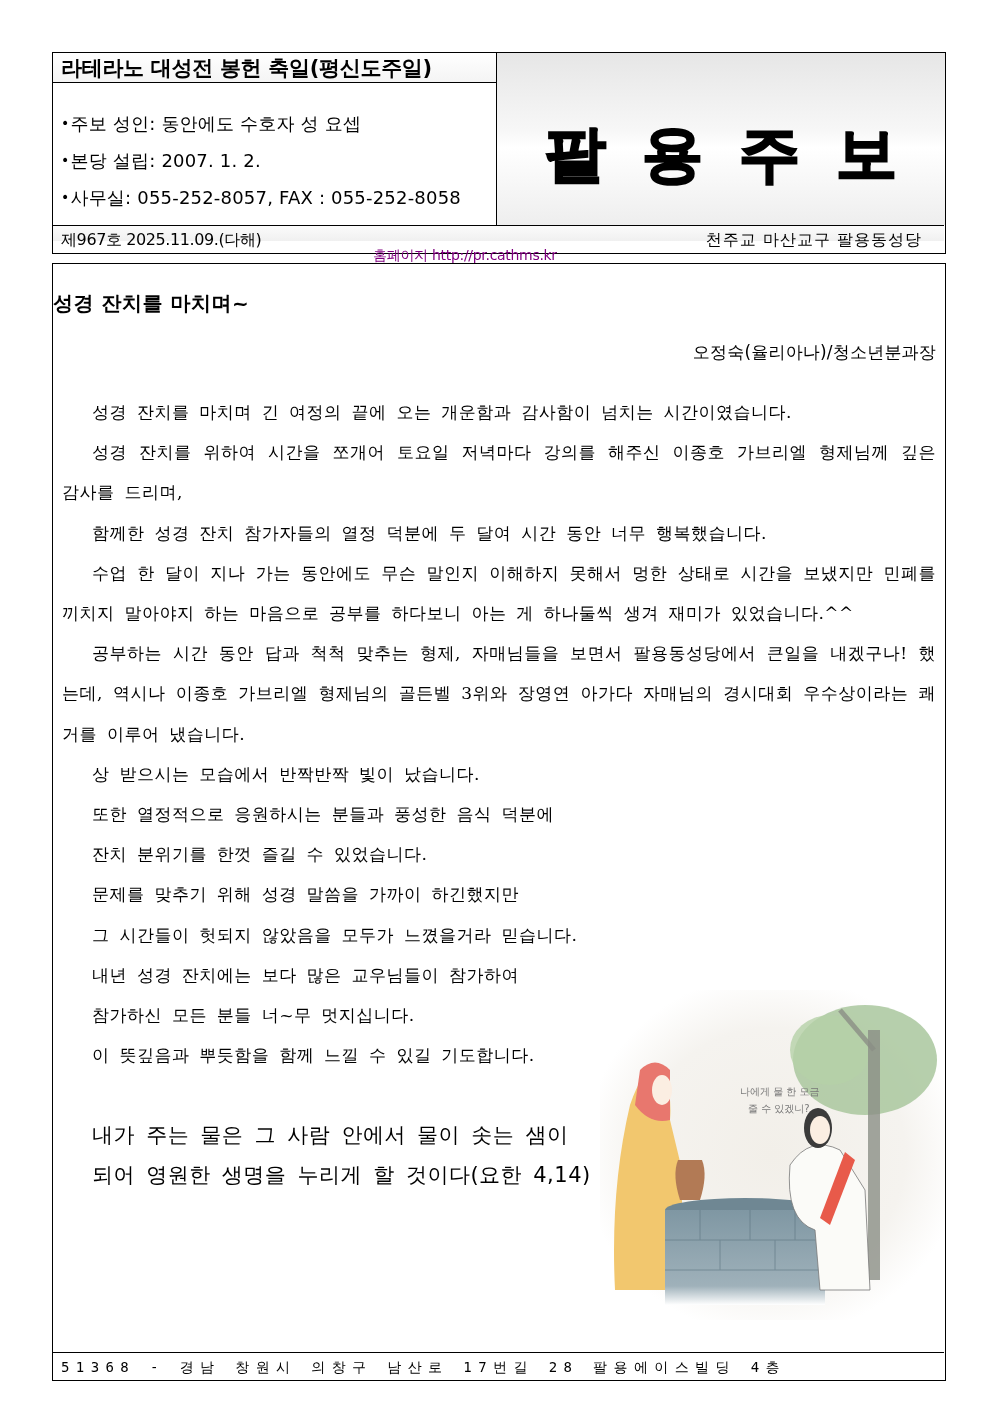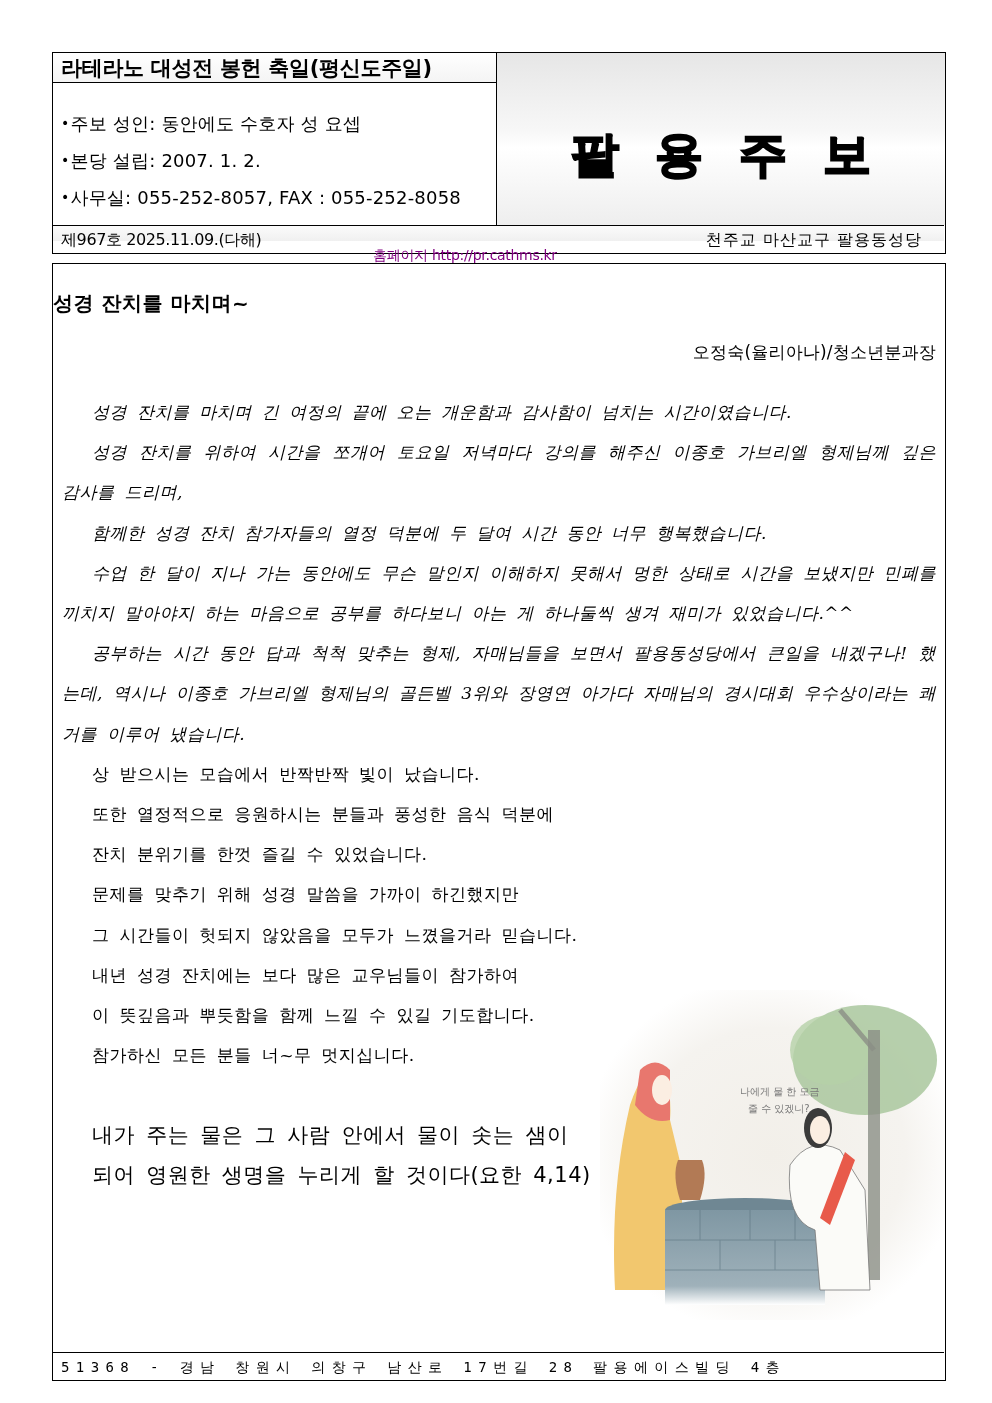--- a/index.html
+++ b/index.html
@@ -28,21 +28,21 @@
   }
   .info-line .bullet { font-size: 14px; vertical-align: 2px; margin-right: 1px; }
 
   .hdr-right {
     position: absolute; left: 444px; top: 0; width: 448px; height: 172px;
     background: linear-gradient(#e6e6e6 0%, #f7f7f7 45%, #ffffff 55%, #eeeeee 100%);
     display: flex; align-items: center; justify-content: center;
   }
   .masthead {
     font-family: "DejaVu Sans", sans-serif; font-weight: bold;
-    font-size: 48px; letter-spacing: 36px; padding-left: 36px;
+    font-size: 61px; letter-spacing: 36px; padding-left: 36px;
     color: #000; margin-top: 32px; -webkit-text-stroke: 2px #000;
   }
 
   .hdr-bottom {
     position: absolute; left: 0; top: 172px; width: 891px; height: 16px;
     border-top: 1.5px solid #000;
     background: linear-gradient(#fbfbfb, #f0f0f0);
     font-size: 16px; line-height: 27px; white-space: nowrap;
   }
   .issue { position: absolute; left: 8px; top: 0; letter-spacing: -0.4px; }
@@ -60,21 +60,21 @@
   }
   .author {
     position: absolute; right: 9px; top: 77px; font-size: 17px; letter-spacing: 0.2px;
   }
   .body-text {
     position: absolute; left: 9px; top: 128px; width: 874px;
     font-family: "DejaVu Serif", "Liberation Serif", serif;
     font-size: 17px; line-height: 40.2px; text-align: justify;
     letter-spacing: 0.5px; word-spacing: 4px;
   }
-  .body-text p { text-indent: 30px; font-style: italic; }
+  .body-text p { text-indent: 30px; }
   .body-text .short { padding-left: 30px; text-indent: 0; }
   .spacer { height: 40px; }
   .quote { padding-left: 30px; font-family: "DejaVu Sans", sans-serif; font-size: 21px; letter-spacing: 0.5px; line-height: 40px; }
 
   
   .illustration {
     position: absolute; left: 600px; top: 990px; width: 345px; height: 330px;
   }
 
   
@@ -116,22 +116,22 @@
     <p>성경 잔치를 위하여 시간을 쪼개어 토요일 저녁마다 강의를 해주신 이종호 가브리엘 형제님께 깊은 감사를 드리며,</p>
     <p>함께한 성경 잔치 참가자들의 열정 덕분에 두 달여 시간 동안 너무 행복했습니다.</p>
     <p>수업 한 달이 지나 가는 동안에도 무슨 말인지 이해하지 못해서 멍한 상태로 시간을 보냈지만 민폐를 끼치지 말아야지 하는 마음으로 공부를 하다보니 아는 게 하나둘씩 생겨 재미가 있었습니다.^^</p>
     <p>공부하는 시간 동안 답과 척척 맞추는 형제, 자매님들을 보면서 팔용동성당에서 큰일을 내겠구나! 했는데, 역시나 이종호 가브리엘 형제님의 골든벨 3위와 장영연 아가다 자매님의 경시대회 우수상이라는 쾌거를 이루어 냈습니다.</p>
     <div class="short">상 받으시는 모습에서 반짝반짝 빛이 났습니다.</div>
     <div class="short">또한 열정적으로 응원하시는 분들과 풍성한 음식 덕분에</div>
     <div class="short">잔치 분위기를 한껏 즐길 수 있었습니다.</div>
     <div class="short">문제를 맞추기 위해 성경 말씀을 가까이 하긴했지만</div>
     <div class="short">그 시간들이 헛되지 않았음을 모두가 느꼈을거라 믿습니다.</div>
     <div class="short">내년 성경 잔치에는 보다 많은 교우님들이 참가하여</div>
+    <div class="short">참가하신 모든 분들 너~무 멋지십니다.</div>
     <div class="short">이 뜻깊음과 뿌듯함을 함께 느낄 수 있길 기도합니다.</div>
-    <div class="short">참가하신 모든 분들 너~무 멋지십니다.</div>
     <div class="spacer"></div>
     <div class="quote">내가 주는 물은 그 사람 안에서 물이 솟는 샘이</div>
     <div class="quote">되어 영원한 생명을 누리게 할 것이다(요한 4,14)</div>
   </div>
 
   <div class="footer">51368 - 경남 창원시 의창구 남산로 17번길 28 팔용에이스빌딩 4층</div>
 </div>
 
 <div class="illustration">
   <svg width="345" height="330" viewBox="0 0 345 330" xmlns="http://www.w3.org/2000/svg">

